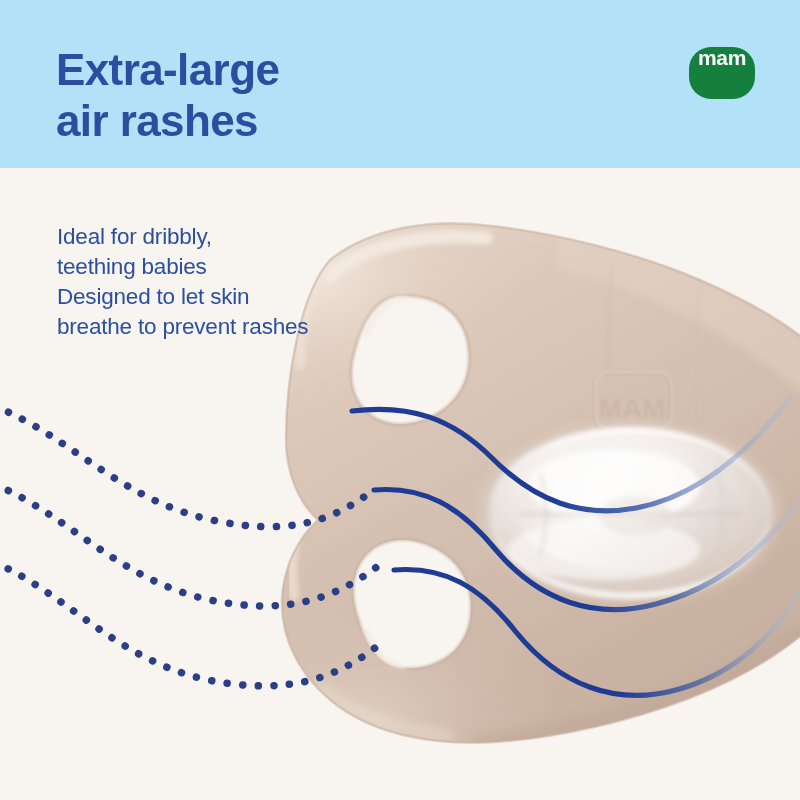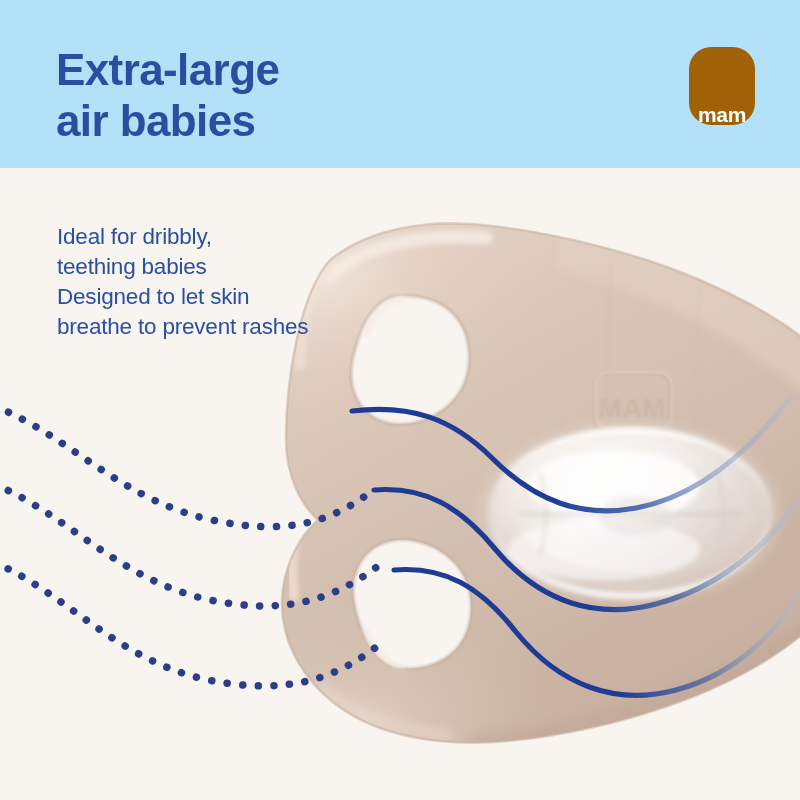--- a/index.html
+++ b/index.html
@@ -45,25 +45,25 @@
     letter-spacing: -0.6px;
     white-space: pre-line;
   }
 
   
   #brand-logo {
     position: absolute;
     left: 689px;
     top: 47px;
     width: 66px;
-    height: 78px;
-    background: #a16207;
+    height: 52px;
+    background: #15803d;
     border-radius: 22px;
     display: flex;
-    align-items: flex-end;
+    align-items: flex-start;
     justify-content: center;
   }
   #brand-logo-text {
     color: #FFFFFF;
     font-size: 21px;
     font-weight: bold;
     letter-spacing: -0.4px;
     line-height: 1;
   }
 
@@ -345,21 +345,21 @@
         <path stroke="url(#flowFade3)" d="M 394 402
                  C 444 398, 480 418, 516 464
                  C 560 518, 616 538, 676 522
                  C 736 506, 778 464, 800 422"></path>
       </g>
     </svg>
   </div>
 
   <div id="header-band">
     <h1 id="headline">Extra-large
-air babies</h1>
+air rashes</h1>
 
     <div id="brand-logo">
       <span id="brand-logo-text">mam</span>
     </div>
   </div>
 
   <div id="body-copy">
     <p class="copy-line" id="copy-benefit-2">Ideal for dribbly,
 teething babies</p>
     <p class="copy-line" id="copy-benefit-1">Designed to let skin

